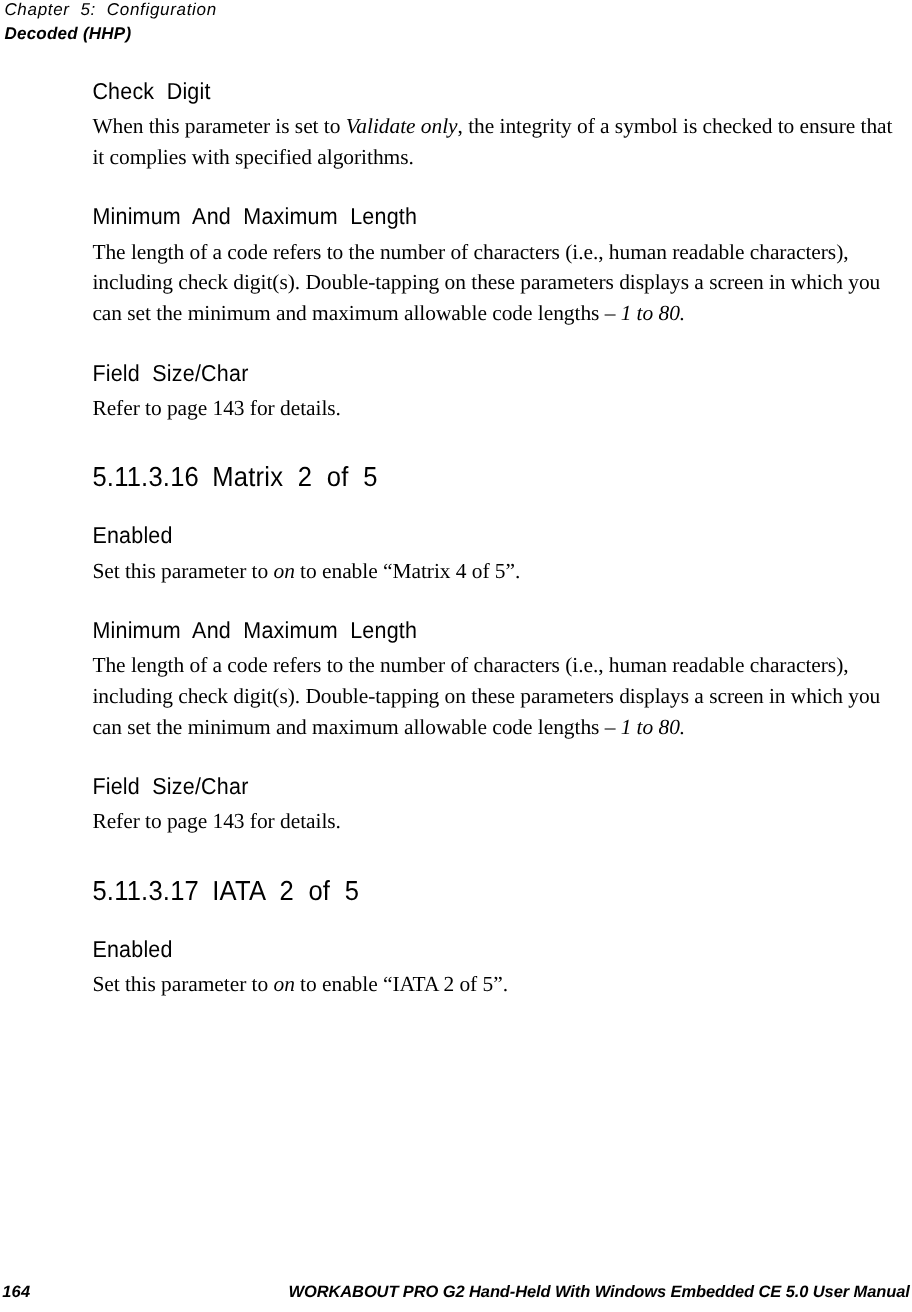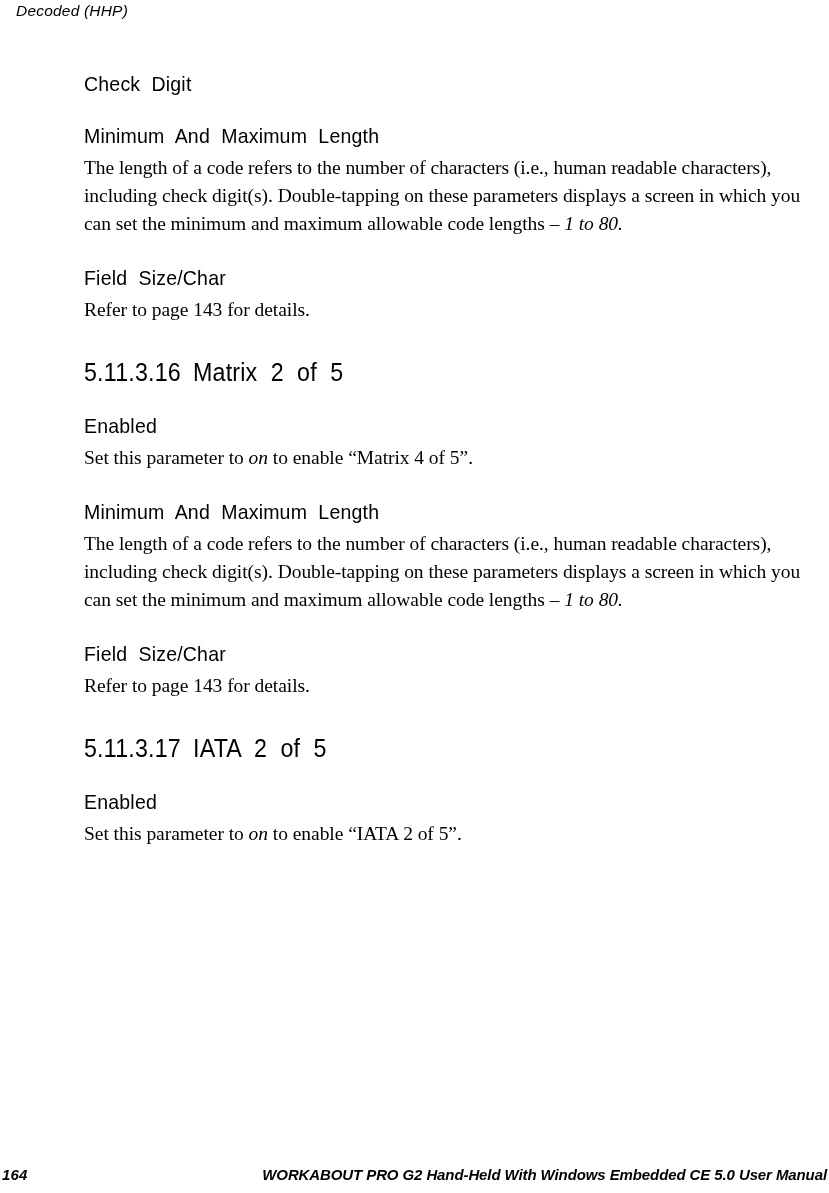--- a/index.html
+++ b/index.html
@@ -28,26 +28,25 @@
     font-family: "Liberation Sans", "DejaVu Sans", sans-serif;
     font-style: italic;
     font-size: 15.5px;
     line-height: 20px;
     letter-spacing: 0.6px;
     white-space: pre;
   }
   .header-section {
     font-family: "Liberation Sans", "DejaVu Sans", sans-serif;
     font-style: italic;
-    font-weight: normal;
+    font-weight: bold;
     font-size: 15.5px;
     line-height: 21px;
     letter-spacing: 0.2px;
     white-space: pre;
-    margin-left: 12px;
   }
 
   
   .content {
     position: absolute;
     top: 72px;
     left: 84px;
     width: 740px;
   }
 
@@ -119,27 +118,29 @@
     font-style: italic;
     letter-spacing: -0.1px;
     white-space: nowrap;
     margin-top: 36px;
   }
 </style>
 </head>
 <body>
 
 <div class="page-header">
+  <div class="header-chapter">Chapter  5:  Configuration</div>
   <div class="header-section">Decoded (HHP)</div>
 </div>
 
 <div class="content">
 
   <div class="h-sub first">Check  Digit</div>
 
+  <p class="para"><span>When this parameter is set to </span><em>Validate only</em><span>, the integrity of a symbol is checked to ensure that it complies with specified algorithms.</span></p>
 
 
 
   <div class="h-sub">Minimum  And  Maximum  Length</div>
 
   <p class="para"><span>The length of a code refers to the number of characters (i.e., human readable characters), including check digit(s). Double-tapping on these parameters displays a screen in which you can set the minimum and maximum allowable code lengths – </span><em>1 to 80.</em></p>
 
   <div class="h-sub">Field  Size/Char</div>
 
   <p class="para">Refer to page 143 for details.</p>

